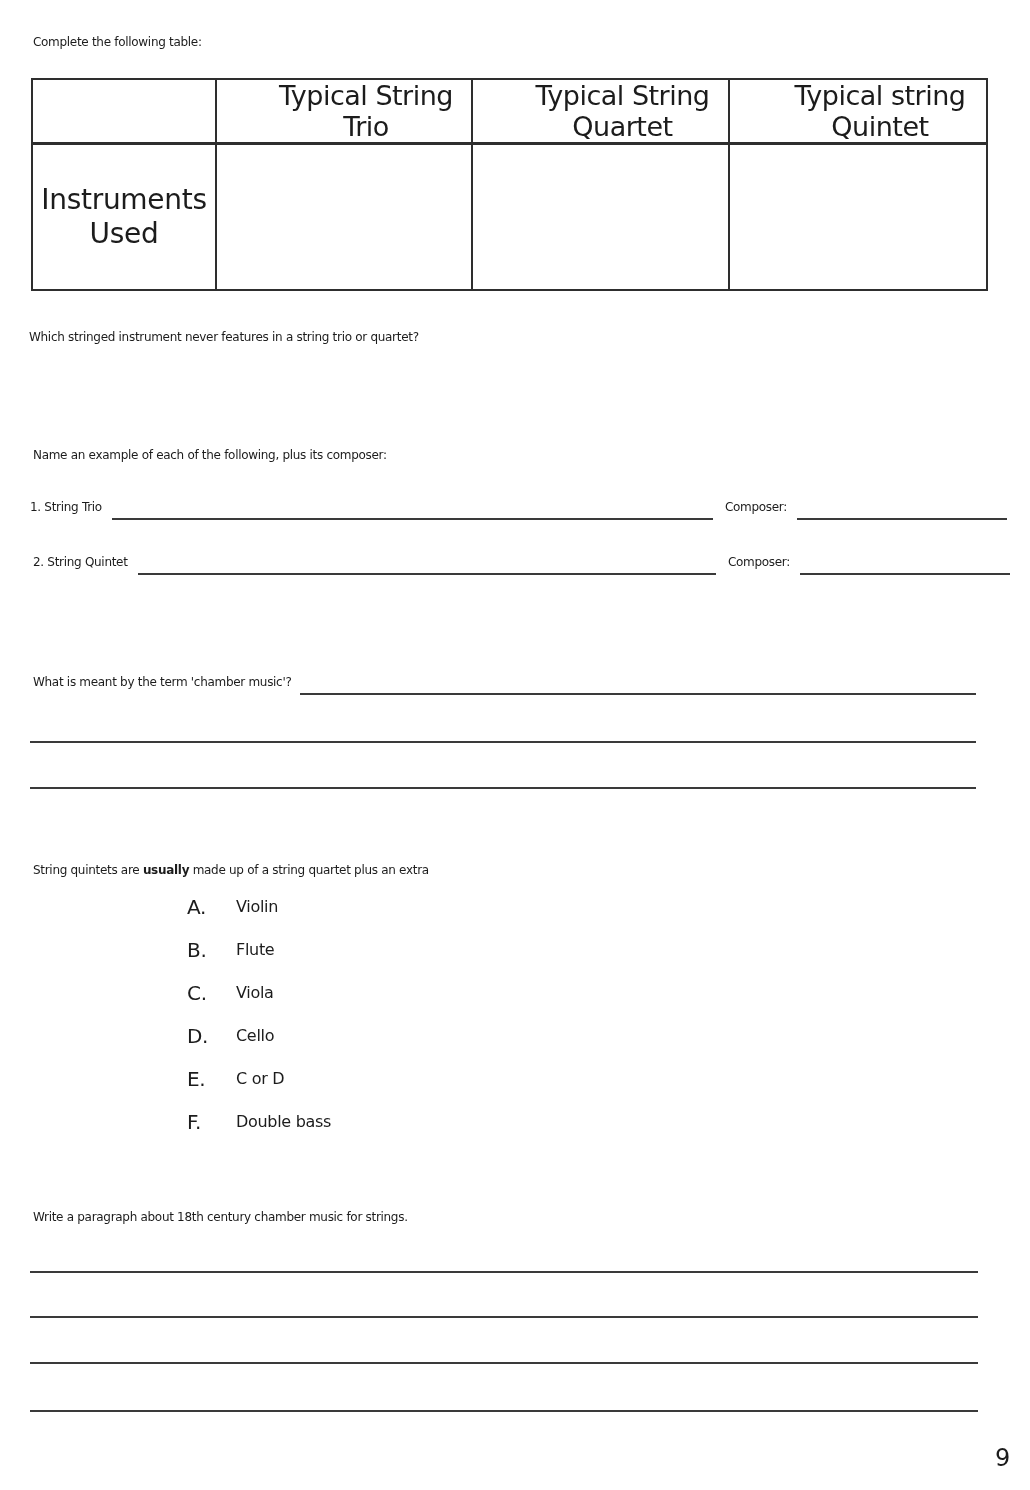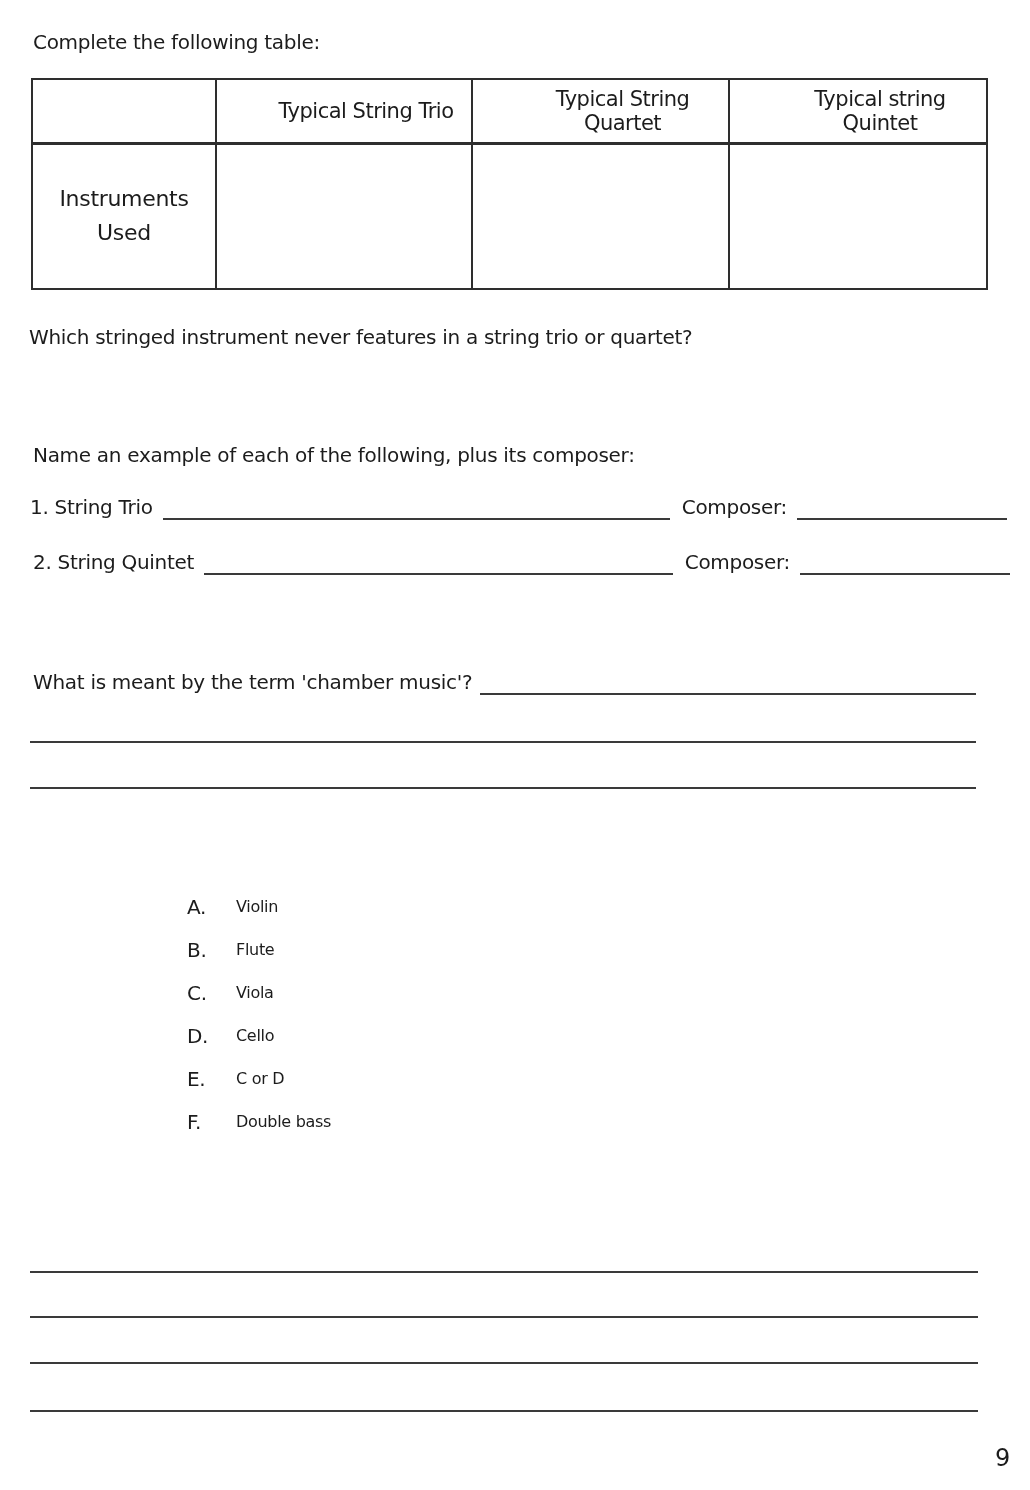--- a/index.html
+++ b/index.html
@@ -9,46 +9,46 @@
     color: #1c1c1c;
   }
   .page {
     position: relative;
     width: 1030px;
     height: 1490px;
     background: #ffffff;
     overflow: hidden;
     letter-spacing: -0.3px;
   }
-  .txt { font-size: 20px; line-height: 28px; white-space: nowrap; }
+  .txt { font-size: 12px; line-height: 28px; white-space: nowrap; }
 
   
   .grid {
     position: absolute;
     left: 31px; top: 78px;
     width: 955px;
     border-collapse: collapse;
     table-layout: fixed;
   }
   .grid th, .grid td {
     border: 2px solid #2e2e2e;
     font-weight: normal;
     text-align: center;
     vertical-align: middle;
   }
   .grid thead th {
     height: 64px;
-    font-size: 21px;
+    font-size: 27px;
     border-bottom: 3px solid #2e2e2e;
     letter-spacing: -0.5px;
     padding-left: 44px;
   }
   .grid tbody td { height: 146px; }
   .row-label {
-    font-size: 22px;
+    font-size: 28px;
     line-height: 34px;
     padding: 0 1px;
   }
 
   
   .abs { position: absolute; }
   .fill-row {
     position: absolute;
     display: flex;
     align-items: flex-end;
@@ -138,20 +138,23 @@
   </div>
 
   <div class="fill-row" style="left:33px; top:668px; width:943px;">
     <span class="txt">What is meant by the term 'chamber music'?</span>
     <span class="fill grow" style="margin-left:8px;"></span>
   </div>
 
   <div class="rule" style="left:30px; top:741px; width:946px;"></div>
   <div class="rule" style="left:30px; top:787px; width:946px;"></div>
 
+  <div class="txt abs" style="left:33px; top:856px;">
+    <span>String quintets are </span><span class="bold">usually</span><span> made up of a string quartet plus an extra</span>
+  </div>
 
   <div class="options">
     <div class="option-row">
       <span class="option-letter">A.</span>
       <span class="option-text">Violin</span>
     </div>
     <div class="option-row">
       <span class="option-letter">B.</span>
       <span class="option-text">Flute</span>
     </div>
@@ -166,20 +169,21 @@
     <div class="option-row">
       <span class="option-letter">E.</span>
       <span class="option-text">C or D</span>
     </div>
     <div class="option-row">
       <span class="option-letter">F.</span>
       <span class="option-text">Double bass</span>
     </div>
   </div>
 
+  <div class="txt abs" style="left:33px; top:1203px;">Write a paragraph about 18th century chamber music for strings.</div>
 
   <div class="rule" style="left:30px; top:1271px; width:948px;"></div>
   <div class="rule" style="left:30px; top:1316px; width:948px;"></div>
   <div class="rule" style="left:30px; top:1362px; width:948px;"></div>
   <div class="rule" style="left:30px; top:1410px; width:948px;"></div>
 
   <div class="page-number">9</div>
 
 </div>
 

